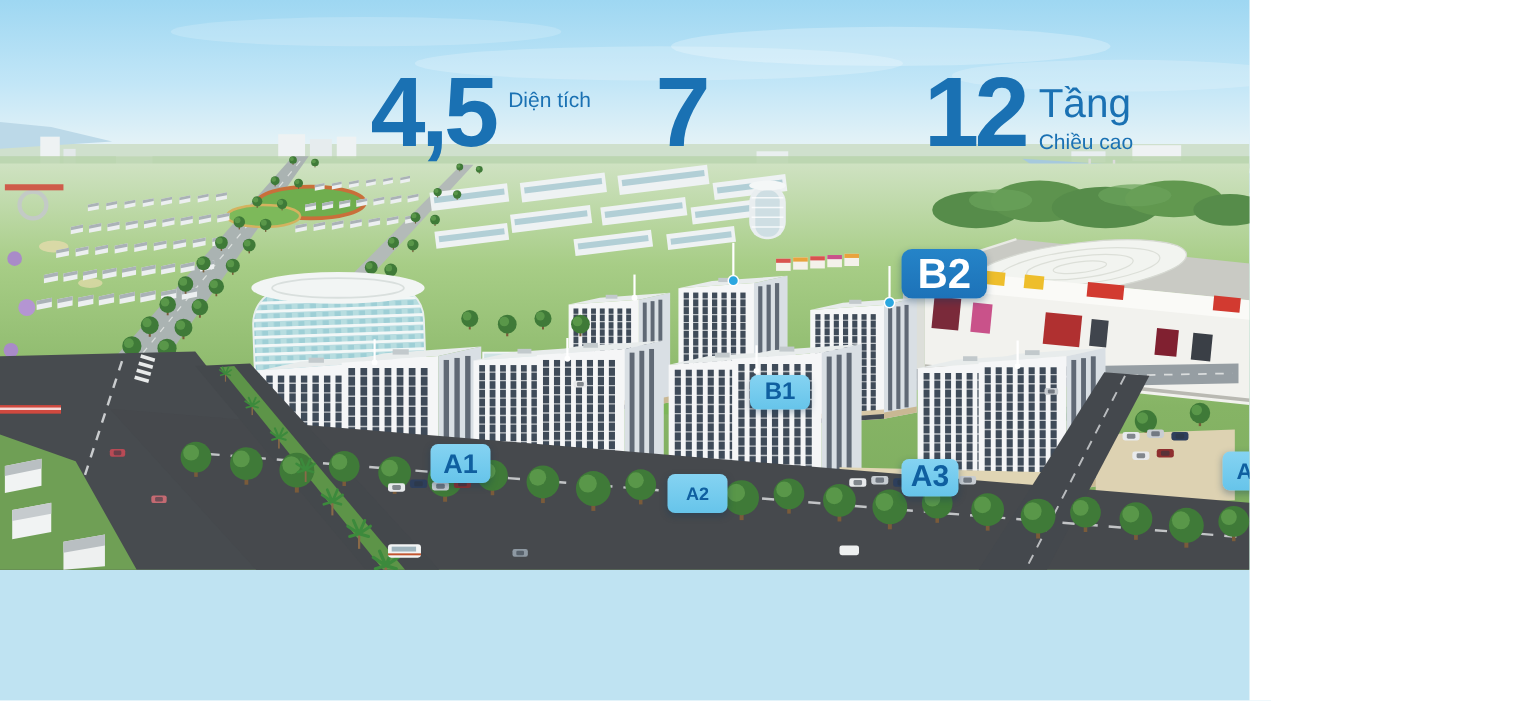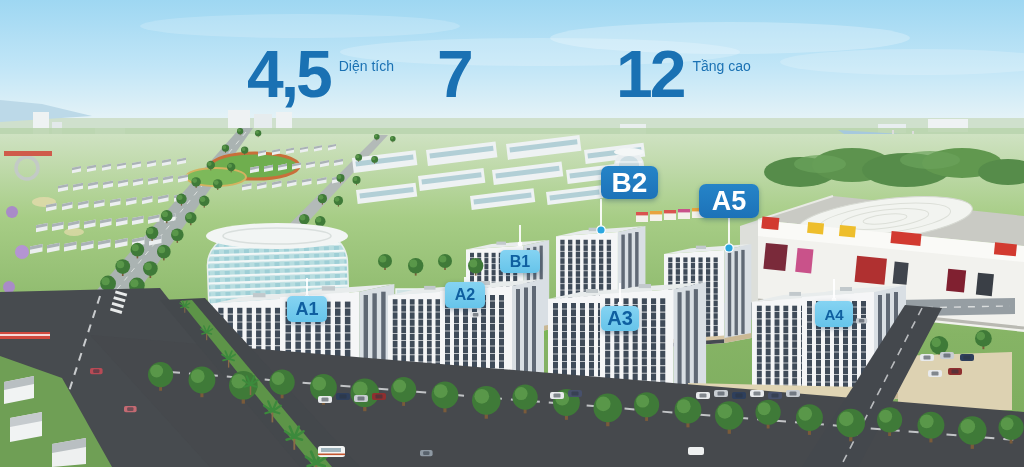--- a/index.html
+++ b/index.html
@@ -1,33 +1,33 @@
 <!DOCTYPE html>
 <html style="--stat-text: #1a71b3; --badge-dark-bg: #1d72b8; --badge-dark-text: #ffffff; --badge-light-bg: #85d3f2; --badge-light-text: #0f5fa0; --marker-dot: #2ba7e0;"><head>
 <meta charset="utf-8">
 <style>
   html,body{margin:0;padding:0;background:#fff;}
-  .stage{position:relative;width:1024px;height:467px;overflow:hidden;
-         font-family:"Liberation Sans","DejaVu Sans",sans-serif;background:#bfe3f2;}
+  .stage{position:relative;width:808px;height:467px;overflow:hidden;
+         font-family:"Liberation Sans","DejaVu Sans",sans-serif;background:#bfe3f2;padding-left:25px;}
   .scene-svg{position:absolute;inset:0;display:block;}
   
   .stat{position:absolute;display:flex;color:var(--stat-text,#1a71b3);}
   .stat-value{font-size:66px;font-weight:700;line-height:.84;letter-spacing:-3px;}
   .stat-col{margin-left:9px;display:flex;flex-direction:column;padding-top:9px;}
   .stat-unit{font-size:27px;line-height:1.02;font-weight:400;}
   .stat-label{font-size:14px;line-height:1.1;font-weight:400;margin-top:3px;}
   
   .badge{position:absolute;display:flex;align-items:center;justify-content:center;
          font-weight:700;border-radius:5px;box-shadow:0 2px 5px rgba(15,55,90,.35);}
   .badge.light{background:linear-gradient(180deg,var(--badge-light-bg,#85d3f2),#66c4ea);
                color:var(--badge-light-text,#0f5fa0);margin-top:48px;}
   .badge.dark{background:linear-gradient(180deg,#2584c8,var(--badge-dark-bg,#1d72b8));
               color:var(--badge-dark-text,#fff);border-radius:7px;}
   .b-a1{left:287px;top:248px;width:40px;height:26px;font-size:18px;}
-  .b-a2{left:445px;top:234px;width:40px;height:26px;font-size:16px;}
+  .b-a2{left:445px;top:268px;width:40px;height:26px;font-size:12px;}
   .b-a3{left:601px;top:258px;width:38px;height:25px;font-size:20px;}
   .b-a4{left:815px;top:253px;width:38px;height:26px;font-size:15px;}
   .b-b1{left:500px;top:202px;width:40px;height:23px;font-size:16px;}
   .b-b2{left:601px;top:166px;width:57px;height:33px;font-size:28px;}
   .b-a5{left:699px;top:184px;width:60px;height:34px;font-size:27px;}
 </style>
 </head>
 <body>
 
 <div class="stage">
@@ -507,26 +507,26 @@
     <span class="stat-col">
       <span class="stat-label">Diện tích</span>
     </span>
   </div>
   <div class="stat" style="left:437px;top:47px;">
     <span class="stat-value">7</span>
   </div>
   <div class="stat" style="left:616px;top:47px;">
     <span class="stat-value">12</span>
     <span class="stat-col">
-      <span class="stat-label">Tầng cao</span>
+      <span class="stat-unit">Tầng</span>
+      <span class="stat-label">Chiều cao</span>
     </span>
   </div>
 </div>
 
 <div class="badge light b-a1">A1</div>
 <div class="badge light b-a2">A2</div>
 <div class="badge light b-a3">A3</div>
 <div class="badge light b-a4">A4</div>
 <div class="badge light b-b1">B1</div>
 <div class="badge dark b-b2">B2</div>
-<div class="badge dark b-a5">A5</div>
 
 </div>
 
 </body></html>

